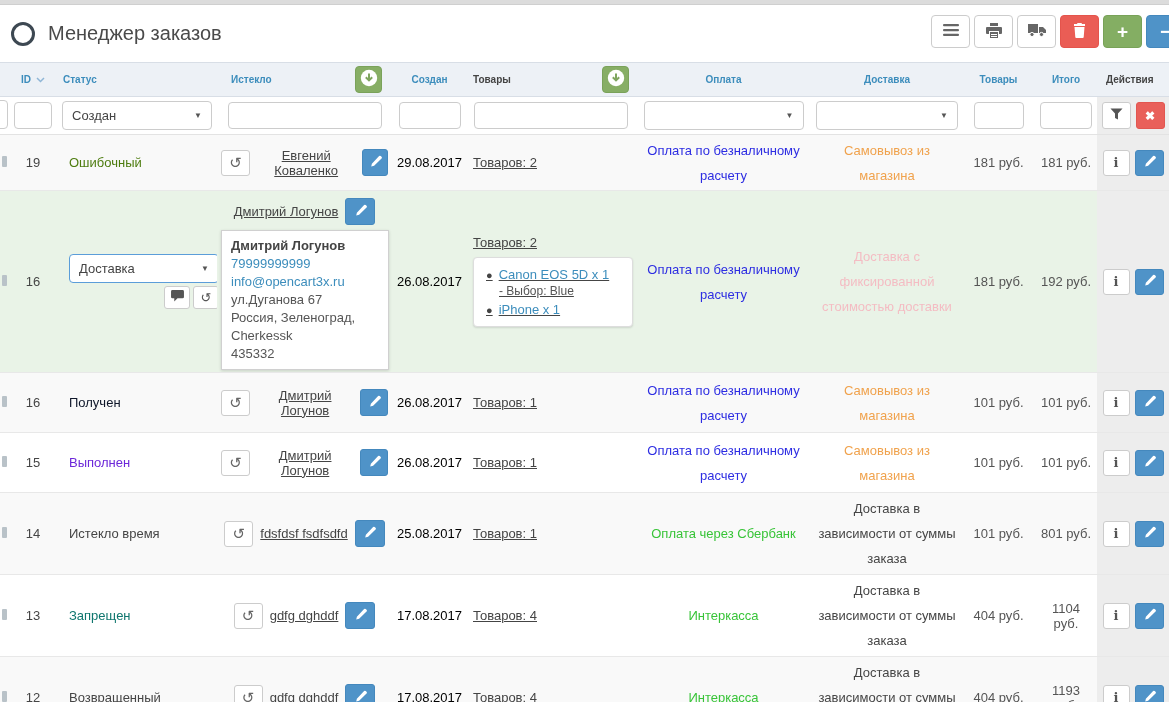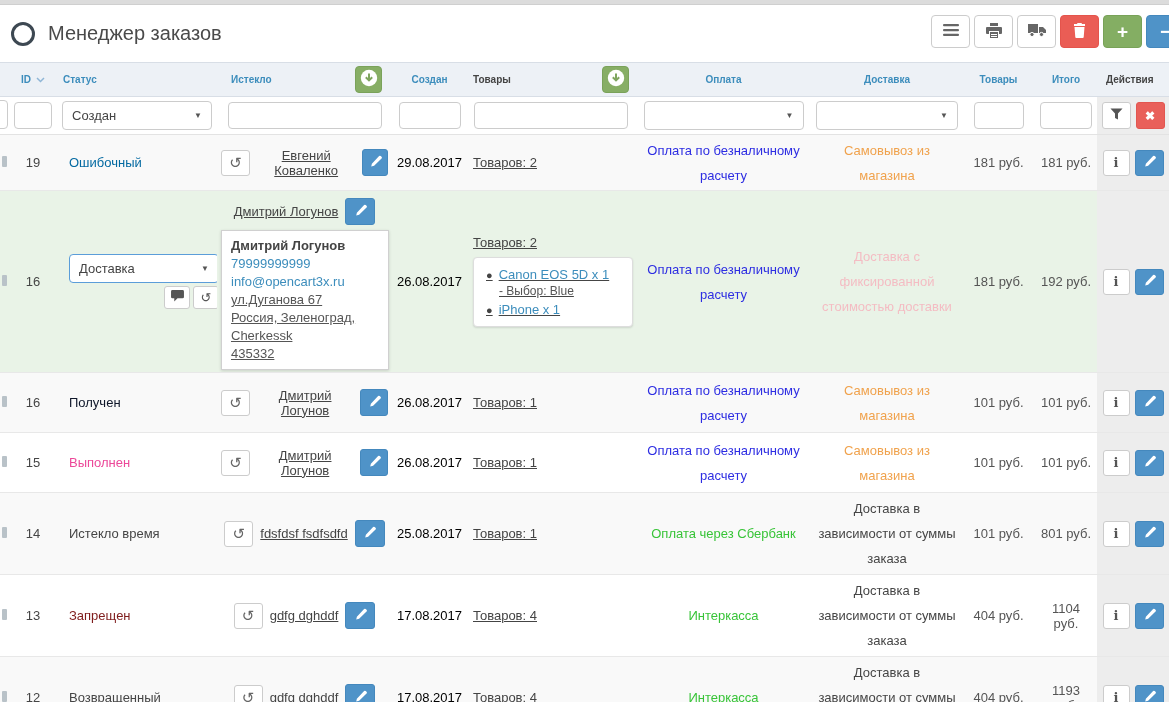--- a/index.html
+++ b/index.html
@@ -75,21 +75,21 @@
   .status-wrap{display:inline-block;}
   .status-sel{border-color:#5b9dd9;width:150px;}
   .mini-btns{display:flex;justify-content:flex-end;gap:3px;margin-top:3px;}
   .mini-btn{width:26px;height:23px;background:#fff;border:1px solid #ccc;border-radius:3px;color:#555;
             display:inline-flex;align-items:center;justify-content:center;cursor:pointer;padding:0;font-size:13px;}
 
   .client-popup{background:#fff;border:1px solid #d0d0d0;box-shadow:0 1px 3px rgba(0,0,0,.15);width:148px;
                 margin:5px auto 0;padding:6px 9px;text-align:left;font-size:13px;line-height:18px;}
   .cp-name{font-weight:bold;color:#444;}
   .cp-link{color:#3c8dbc;display:block;text-decoration:none;cursor:pointer;}
-  .cp-line{color:#555;text-decoration:underline;}
+  .cp-line{color:#555;}
 
   .prod-popup{background:#fff;border:1px solid #ddd;border-radius:4px;box-shadow:0 1px 2px rgba(0,0,0,.12);
               width:146px;margin-top:7px;padding:7px 6px;font-size:13px;text-align:left;}
   .prod-item{display:flex;align-items:baseline;gap:6px;padding:2px 0 2px 6px;}
   .bullet{color:#444;font-size:11px;}
   .prod-link{color:#3c8dbc;text-decoration:none;cursor:pointer;}
   .prod-opt{color:#555;font-size:12px;margin:0 0 2px 19px;}
 
   .edge-mark{display:inline-block;width:5px;height:11px;background:#b9c2c8;border-radius:1px;margin-left:-1px;}
 
@@ -257,21 +257,21 @@
               <span>✖</span>
             </button>
           </span>
         </td>
       </tr>
     </tbody>
     <tbody id="orders-tbody">
         <tr class="row striped" style="height: 56px; margin-top: 35px;">
           <td class="sliver-cell"><span class="edge-mark"></span></td>
           <td class="id-cell"><span>19</span></td>
-          <td class="status-cell"><span class="status-text" style="color: #0369a1;">Ошибочный</span></td>
+          <td class="status-cell"><span class="status-text" style="color: #4d7c0f;">Ошибочный</span></td>
           <td class="client-cell">
             <div class="client-line">
               <button class="icon-btn">
                 <span>↺</span>
               </button>
               <a class="dark-link">Евгений Коваленко</a>
               <button class="edit-btn">
                 <span><svg width="13" height="13" viewBox="0 0 14 14">
                     <path fill="#fff" d="M10.9 1.1a1.2 1.2 0 0 1 1.7 0l.9.9a1.2 1.2 0 0 1 0 1.7l-8 8-3.1.7.7-3.1z"></path>
                   </svg></span>
@@ -405,21 +405,21 @@
                 <span><svg width="13" height="13" viewBox="0 0 14 14">
                     <path fill="#fff" d="M10.9 1.1a1.2 1.2 0 0 1 1.7 0l.9.9a1.2 1.2 0 0 1 0 1.7l-8 8-3.1.7.7-3.1z"></path>
                   </svg></span>
               </button>
             </div>
           </td>
         </tr>
         <tr class="row" style="height: 60px;">
           <td class="sliver-cell"><span class="edge-mark"></span></td>
           <td class="id-cell"><span>15</span></td>
-          <td class="status-cell"><span class="status-text" style="color: #ec4899;">Выполнен</span></td>
+          <td class="status-cell"><span class="status-text" style="color: #6d28d9;">Выполнен</span></td>
           <td class="client-cell">
             <div class="client-line">
               <button class="icon-btn">
                 <span>↺</span>
               </button>
               <a class="dark-link">Дмитрий Логунов</a>
               <button class="edit-btn">
                 <span><svg width="13" height="13" viewBox="0 0 14 14">
                     <path fill="#fff" d="M10.9 1.1a1.2 1.2 0 0 1 1.7 0l.9.9a1.2 1.2 0 0 1 0 1.7l-8 8-3.1.7.7-3.1z"></path>
                   </svg></span>
@@ -485,21 +485,21 @@
                 <span><svg width="13" height="13" viewBox="0 0 14 14">
                     <path fill="#fff" d="M10.9 1.1a1.2 1.2 0 0 1 1.7 0l.9.9a1.2 1.2 0 0 1 0 1.7l-8 8-3.1.7.7-3.1z"></path>
                   </svg></span>
               </button>
             </div>
           </td>
         </tr>
         <tr class="row" style="height: 82px;">
           <td class="sliver-cell"><span class="edge-mark"></span></td>
           <td class="id-cell"><span>13</span></td>
-          <td class="status-cell"><span class="status-text" style="color: #7f1d1d;">Запрещен</span></td>
+          <td class="status-cell"><span class="status-text" style="color: #0f766e;">Запрещен</span></td>
           <td class="client-cell">
             <div class="client-line">
               <button class="icon-btn">
                 <span>↺</span>
               </button>
               <a class="dark-link">gdfg dghddf</a>
               <button class="edit-btn">
                 <span><svg width="13" height="13" viewBox="0 0 14 14">
                     <path fill="#fff" d="M10.9 1.1a1.2 1.2 0 0 1 1.7 0l.9.9a1.2 1.2 0 0 1 0 1.7l-8 8-3.1.7.7-3.1z"></path>
                   </svg></span>

